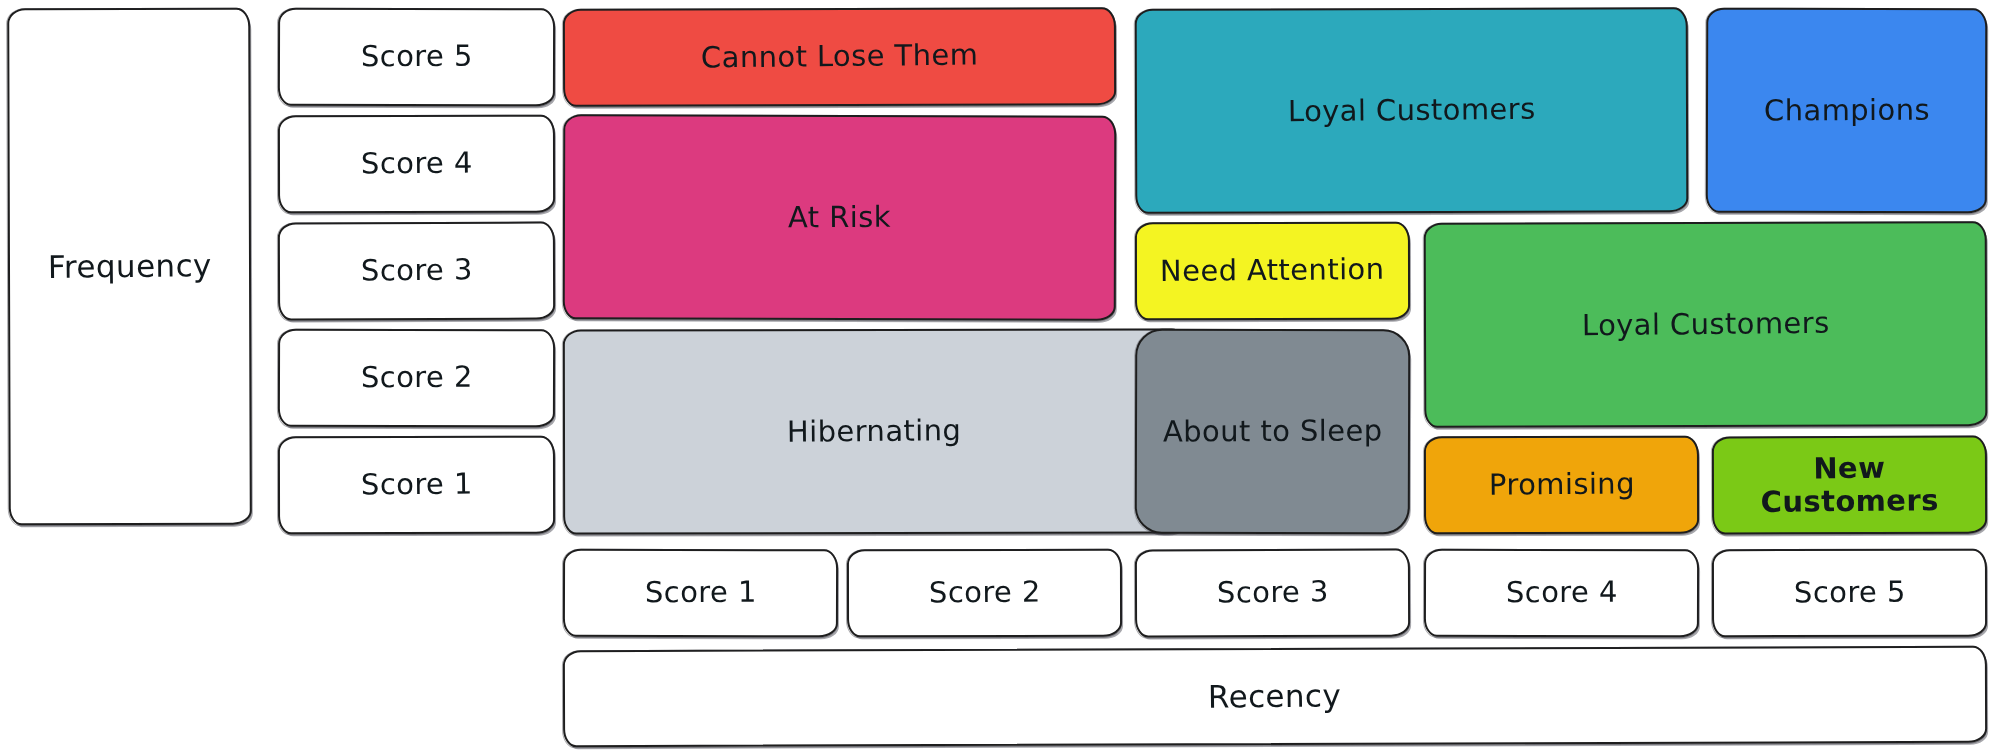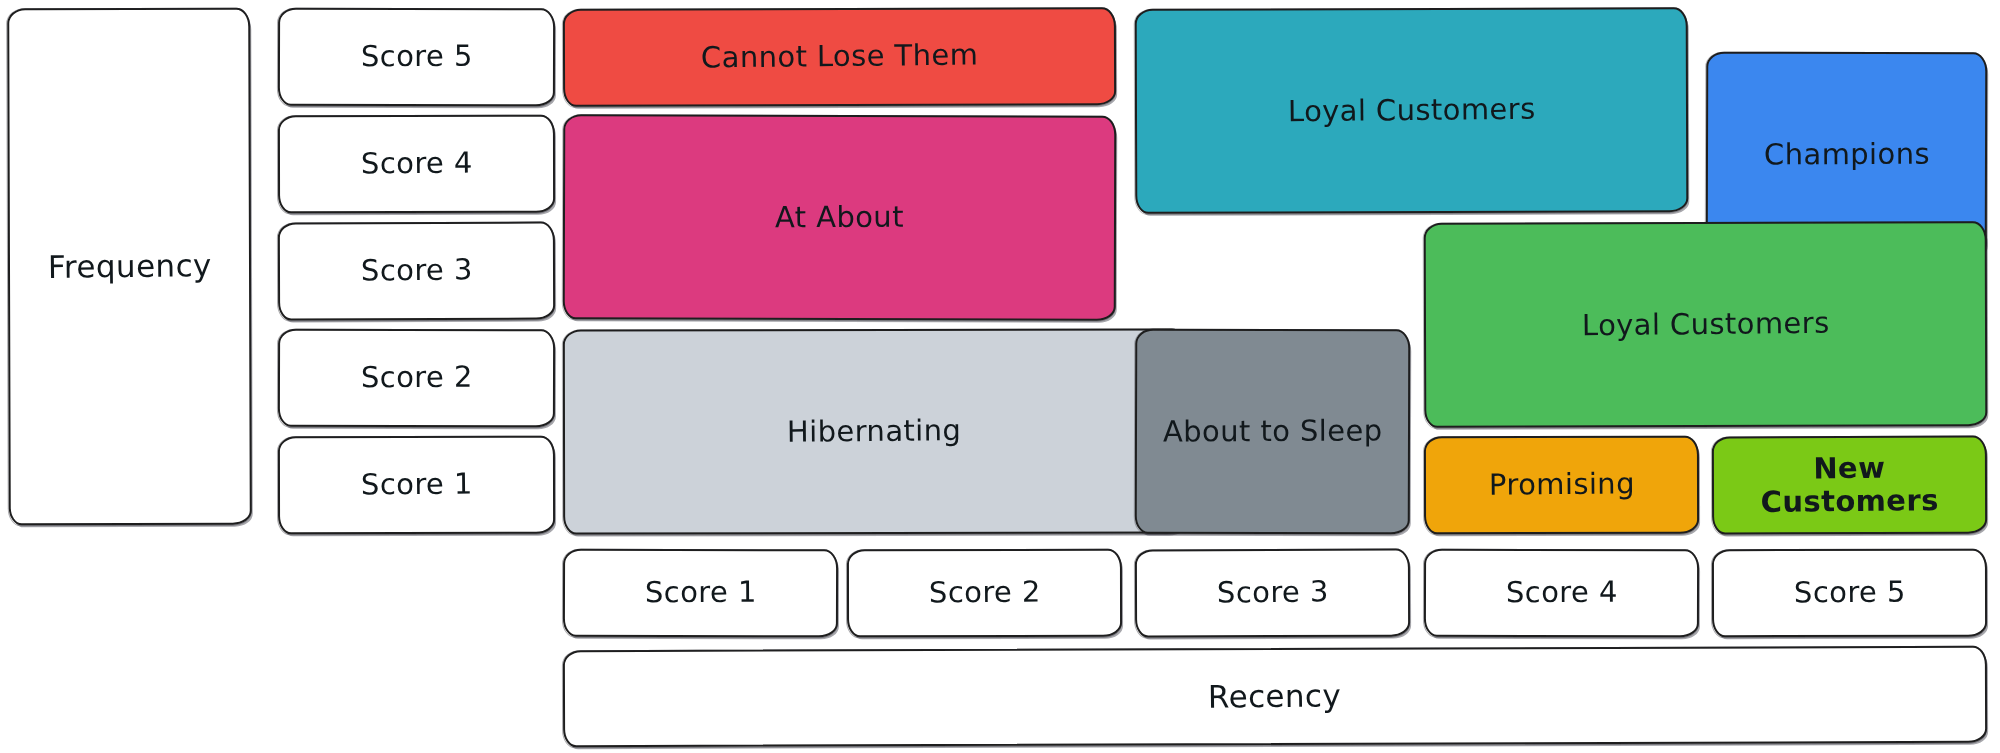--- a/index.html
+++ b/index.html
@@ -81,41 +81,44 @@
   </div>
   <div class="box plain wobble3" style="left:278px;top:436px;width:277px;height:98px;">
     <span class="lbl">Score 1</span>
   </div>
 
   <div class="box seg wobble1" style="left: 563px; top: 8px; width: 553px; height: 98px; background: rgb(239, 75, 67); color: rgb(17, 24, 28);">
     <span class="lbl">Cannot Lose Them</span>
   </div>
 
   <div class="box seg wobble2" style="left: 563px; top: 115px; width: 553px; height: 205px; background: rgb(220, 58, 127); color: rgb(17, 24, 28);">
-    <span class="lbl">At About</span>
+    <span class="lbl">At Risk</span>
   </div>
 
   <div class="box seg wobble3" style="left: 563px; top: 329px; width: 623px; height: 205px; background: rgb(204, 210, 217); color: rgb(17, 24, 28);">
     <span class="lbl">Hibernating</span>
   </div>
 
   <div class="box seg wobble1" style="left: 1135px; top: 8px; width: 553px; height: 205px; background: rgb(44, 169, 188); color: rgb(17, 24, 28);">
     <span class="lbl">Loyal Customers</span>
   </div>
 
-  <div class="box seg wobble2" style="left: 1706px; top: 8px; width: 281px; height: 205px; background: rgb(59, 135, 239); color: rgb(17, 24, 28); margin-top: 44px;">
+  <div class="box seg wobble2" style="left: 1706px; top: 8px; width: 281px; height: 205px; background: rgb(59, 135, 239); color: rgb(17, 24, 28);">
     <span class="lbl">Champions</span>
   </div>
 
+  <div class="box seg wobble3" style="left: 1135px; top: 222px; width: 275px; height: 98px; background: rgb(244, 244, 34); color: rgb(17, 24, 28);">
+    <span class="lbl">Need Attention</span>
+  </div>
 
   <div class="box seg wobble1" style="left: 1424px; top: 222px; width: 563px; height: 205px; background: rgb(76, 188, 90); color: rgb(17, 24, 28);">
     <span class="lbl">Loyal Customers</span>
   </div>
 
-  <div class="box seg wobble2" style="left: 1135px; top: 329px; width: 275px; height: 205px; background: rgb(128, 138, 146); color: rgb(17, 24, 28);">
+  <div class="box seg wobble2" style="left: 1135px; top: 329px; width: 275px; height: 205px; background: rgb(128, 138, 146); color: rgb(17, 24, 28); border-radius: 27px;">
     <span class="lbl">About to Sleep</span>
   </div>
 
   <div class="box seg wobble3" style="left: 1424px; top: 436px; width: 275px; height: 98px; background: rgb(240, 165, 10); color: rgb(17, 24, 28); justify-content: center;">
     <span class="lbl">Promising</span>
   </div>
 
   <div class="box seg wobble1" style="left: 1712px; top: 436px; width: 275px; height: 98px; background: rgb(123, 201, 22); color: rgb(17, 24, 28); font-weight: bold;">
     <span class="lbl">New Customers</span>
   </div>

